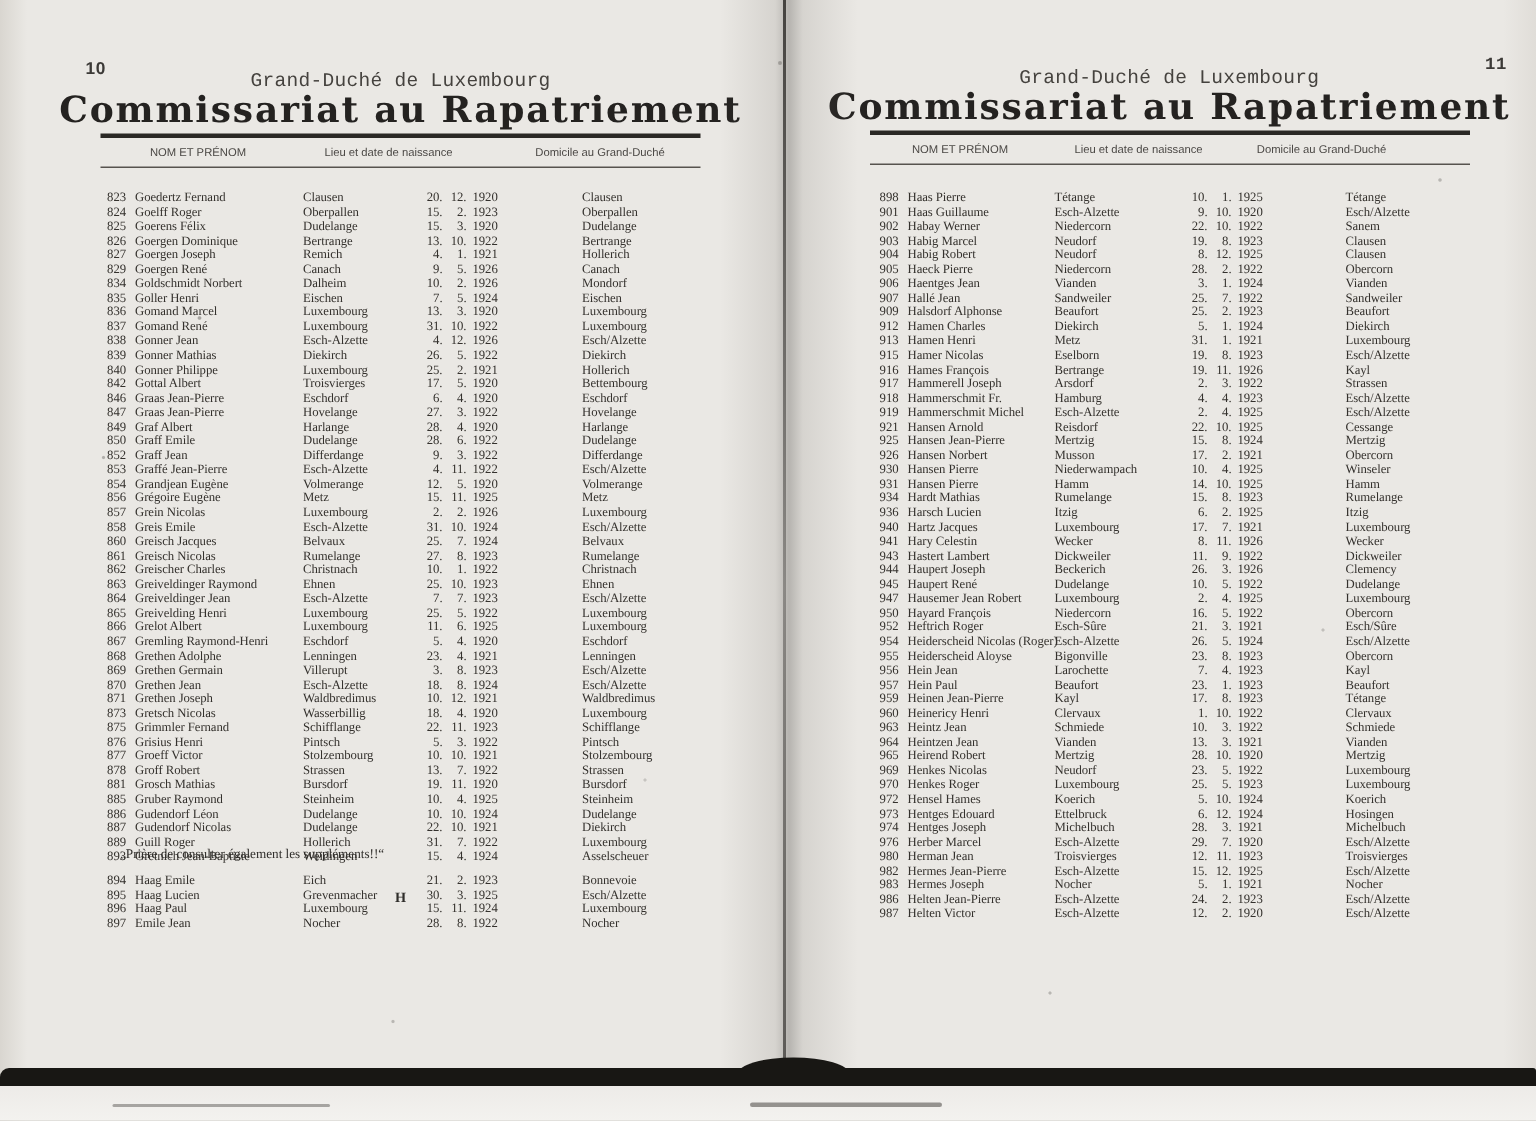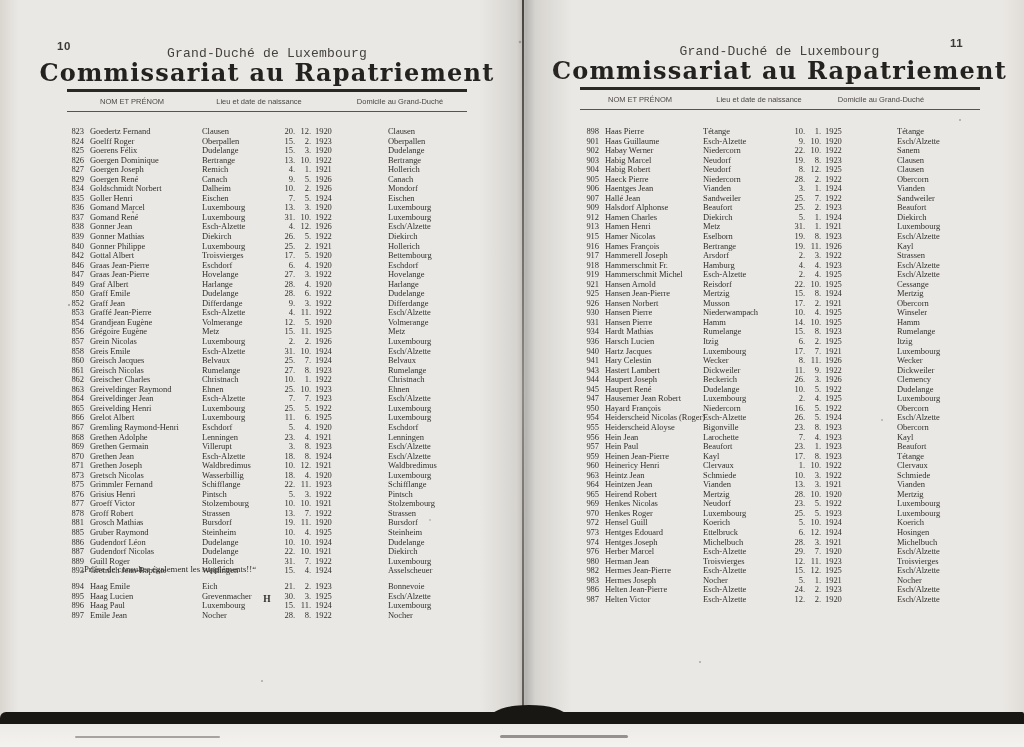--- a/index.html
+++ b/index.html
@@ -18,21 +18,21 @@
       radial-gradient(circle at 430px 520px, rgba(70,68,64,.22) 0.7px, transparent 1.4px),
       linear-gradient(to right, #d9d6d0 0px, #eae8e4 18px, #eae8e4 1002px, #e0ddd8 1024px);
   }
   .page{position:absolute;top:0;height:712px;}
   .page.left{left:20px;width:494px;}
   .page.right{left:535px;width:489px;}
 
   .page-number{position:absolute;font-family:"Liberation Sans",sans-serif;font-weight:bold;
     font-size:11.5px;color:#3c3a37;letter-spacing:.5px;text-align:right;}
   .left  .page-number{left:37px;top:40px;}
-  .right .page-number{left:415px;top:37px;}
+  .right .page-number{left:455px;top:37px;font-family:Liberation Mono, monospace;}
 
   .running-head{position:absolute;top:46px;left:0;width:100%;text-align:center;
     font-family:Liberation Mono, monospace;font-size:13px;color:#45423e;letter-spacing:.2px;}
   .right .running-head{top:44px;}
 
   .title{position:absolute;top:58px;left:0;width:100%;margin:0;text-align:center;
     font-family:"DejaVu Serif",serif;font-weight:bold;font-size:24px;letter-spacing:1.2px;color:#242220;}
   .right .title{top:56px;}
 
   .rule-thick{position:absolute;top:89px;height:2.5px;background:#2a2825;}
@@ -690,20 +690,27 @@
           <span class="cell c-dom">Luxembourg</span>
         </div>
         <div class="row">
           <span class="cell c-num">950</span>
           <span class="cell c-name">Hayard François</span>
           <span class="cell c-birth">Niedercorn</span>
           <span class="cell c-date"><span class="d">16.</span><span class="m">5.</span><span class="y">1922</span></span>
           <span class="cell c-dom">Obercorn</span>
         </div>
         <div class="row">
+          <span class="cell c-num">952</span>
+          <span class="cell c-name">Heftrich Roger</span>
+          <span class="cell c-birth">Esch-Sûre</span>
+          <span class="cell c-date"><span class="d">21.</span><span class="m">3.</span><span class="y">1921</span></span>
+          <span class="cell c-dom">Esch/Sûre</span>
+        </div>
+        <div class="row">
           <span class="cell c-num">954</span>
           <span class="cell c-name">Heiderscheid Nicolas (Roger)</span>
           <span class="cell c-birth">Esch-Alzette</span>
           <span class="cell c-date"><span class="d">26.</span><span class="m">5.</span><span class="y">1924</span></span>
           <span class="cell c-dom">Esch/Alzette</span>
         </div>
         <div class="row">
           <span class="cell c-num">955</span>
           <span class="cell c-name">Heiderscheid Aloyse</span>
           <span class="cell c-birth">Bigonville</span>
@@ -768,21 +775,21 @@
         </div>
         <div class="row">
           <span class="cell c-num">970</span>
           <span class="cell c-name">Henkes Roger</span>
           <span class="cell c-birth">Luxembourg</span>
           <span class="cell c-date"><span class="d">25.</span><span class="m">5.</span><span class="y">1923</span></span>
           <span class="cell c-dom">Luxembourg</span>
         </div>
         <div class="row">
           <span class="cell c-num">972</span>
-          <span class="cell c-name">Hensel Guill</span>
+          <span class="cell c-name">Hensel Hames</span>
           <span class="cell c-birth">Koerich</span>
           <span class="cell c-date"><span class="d">5.</span><span class="m">10.</span><span class="y">1924</span></span>
           <span class="cell c-dom">Koerich</span>
         </div>
         <div class="row">
           <span class="cell c-num">973</span>
           <span class="cell c-name">Hentges Edouard</span>
           <span class="cell c-birth">Ettelbruck</span>
           <span class="cell c-date"><span class="d">6.</span><span class="m">12.</span><span class="y">1924</span></span>
           <span class="cell c-dom">Hosingen</span>

